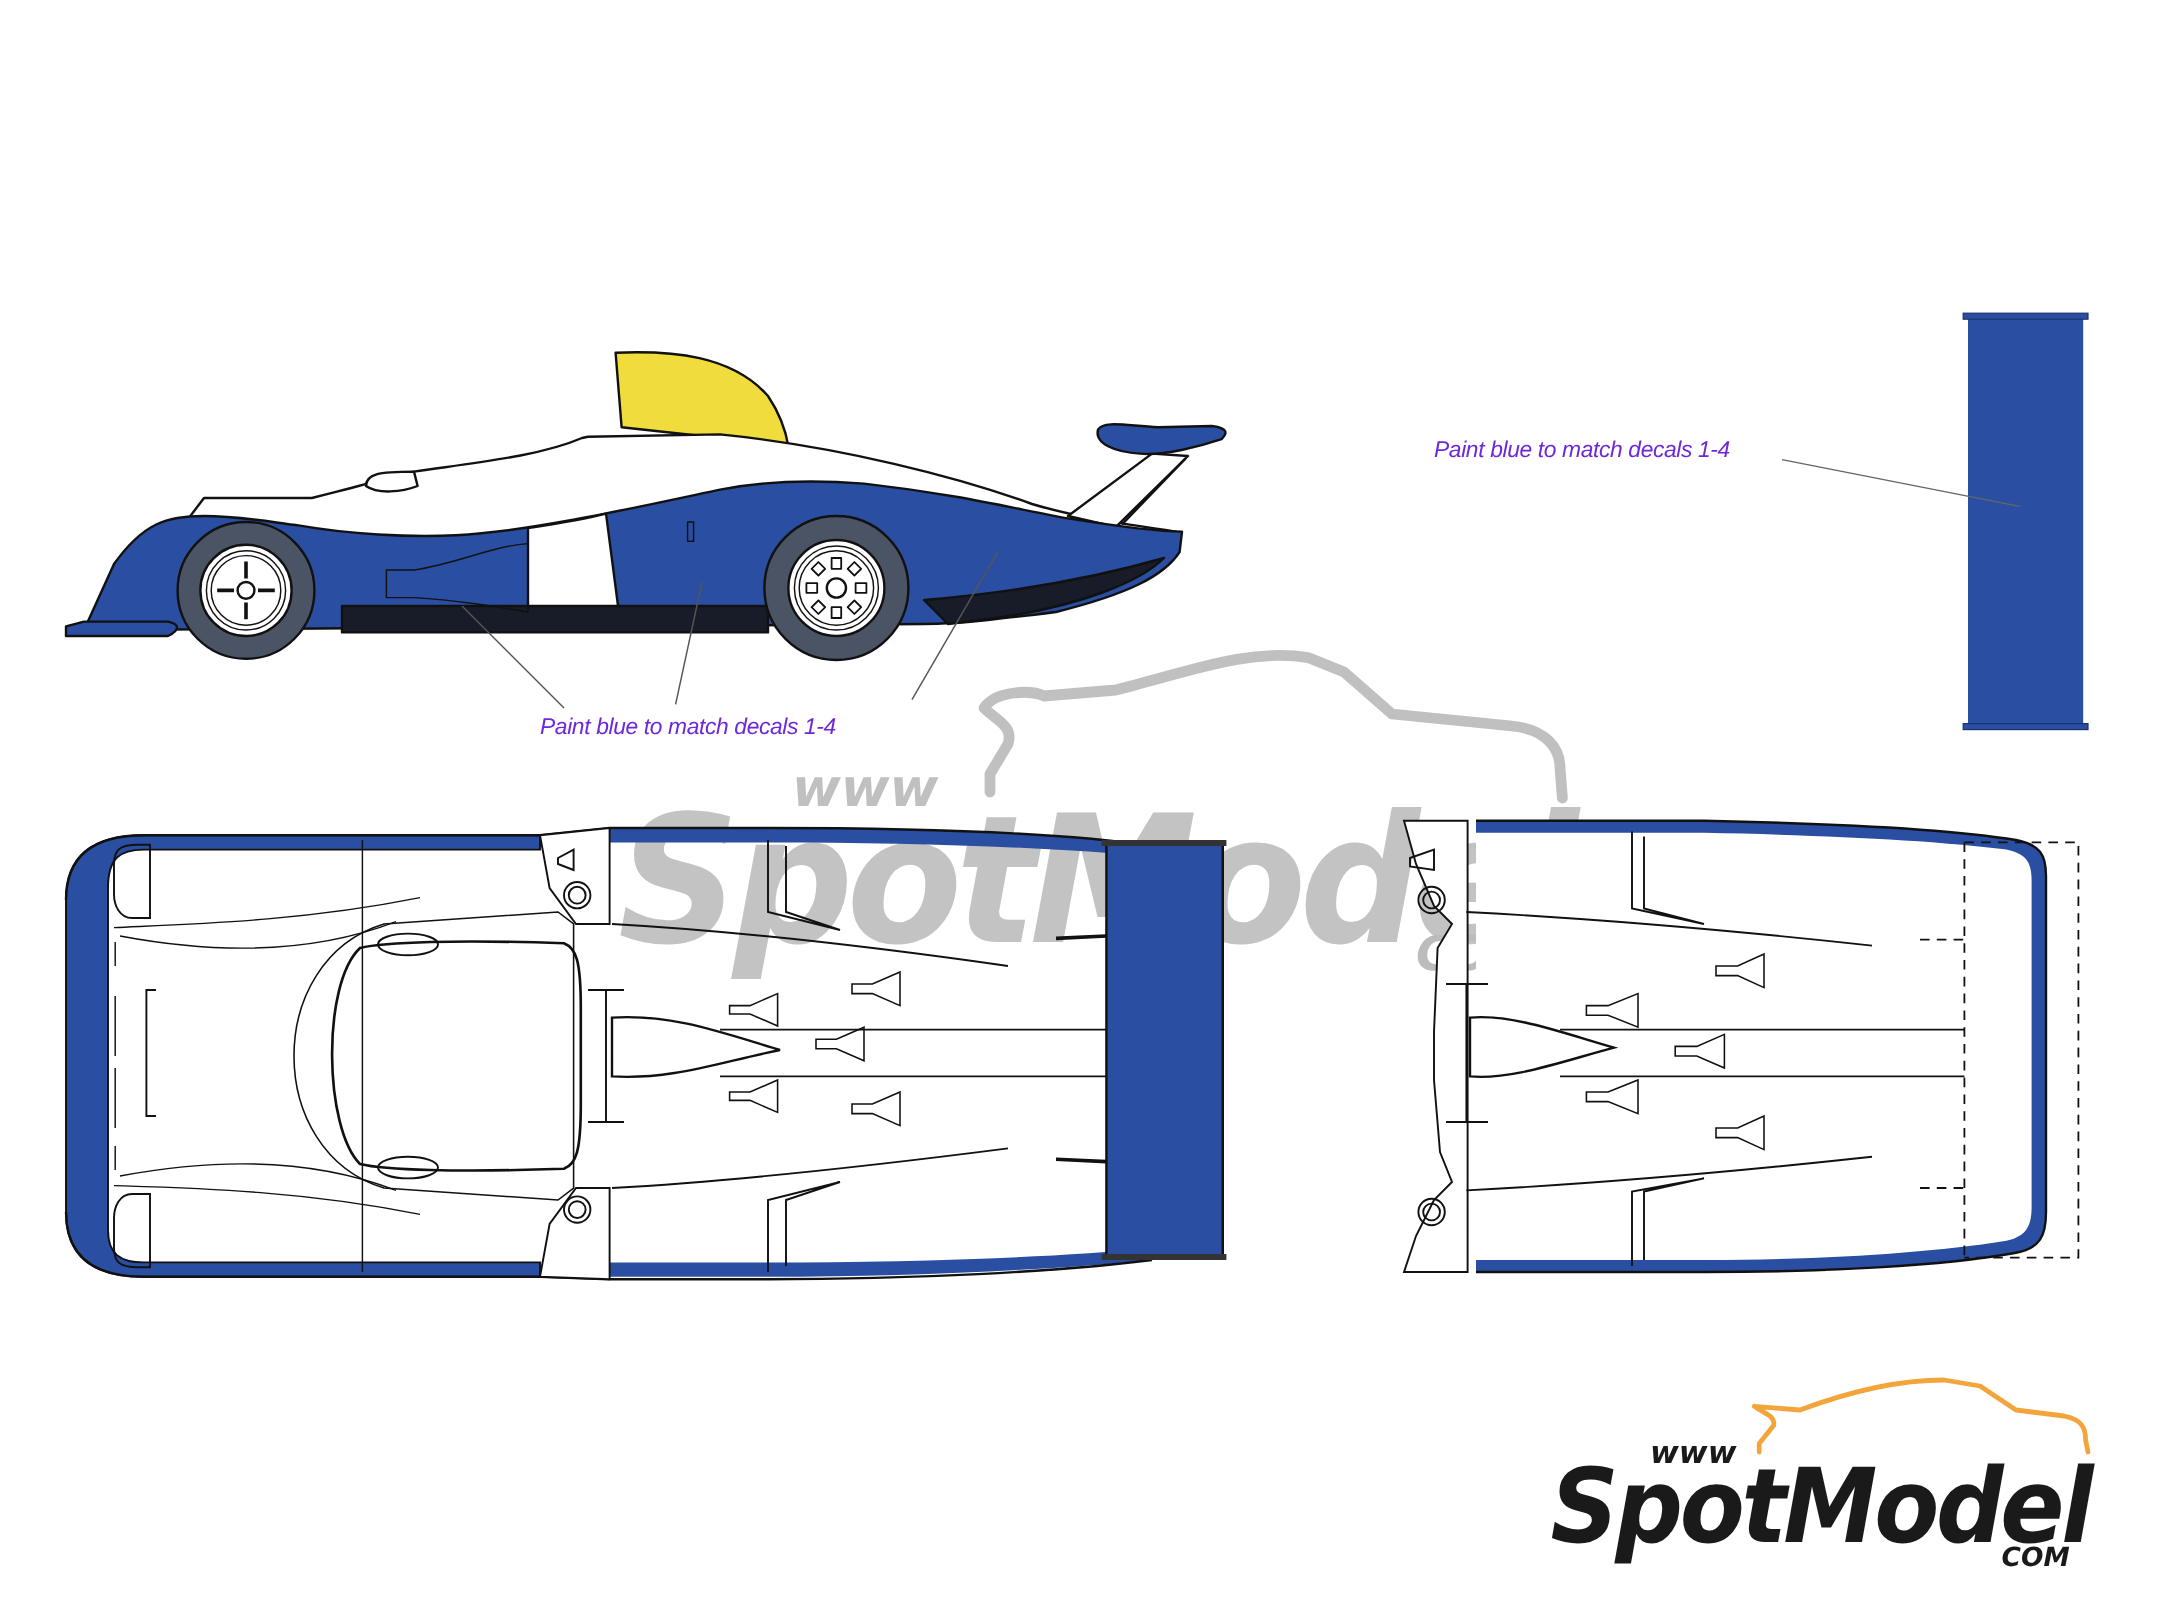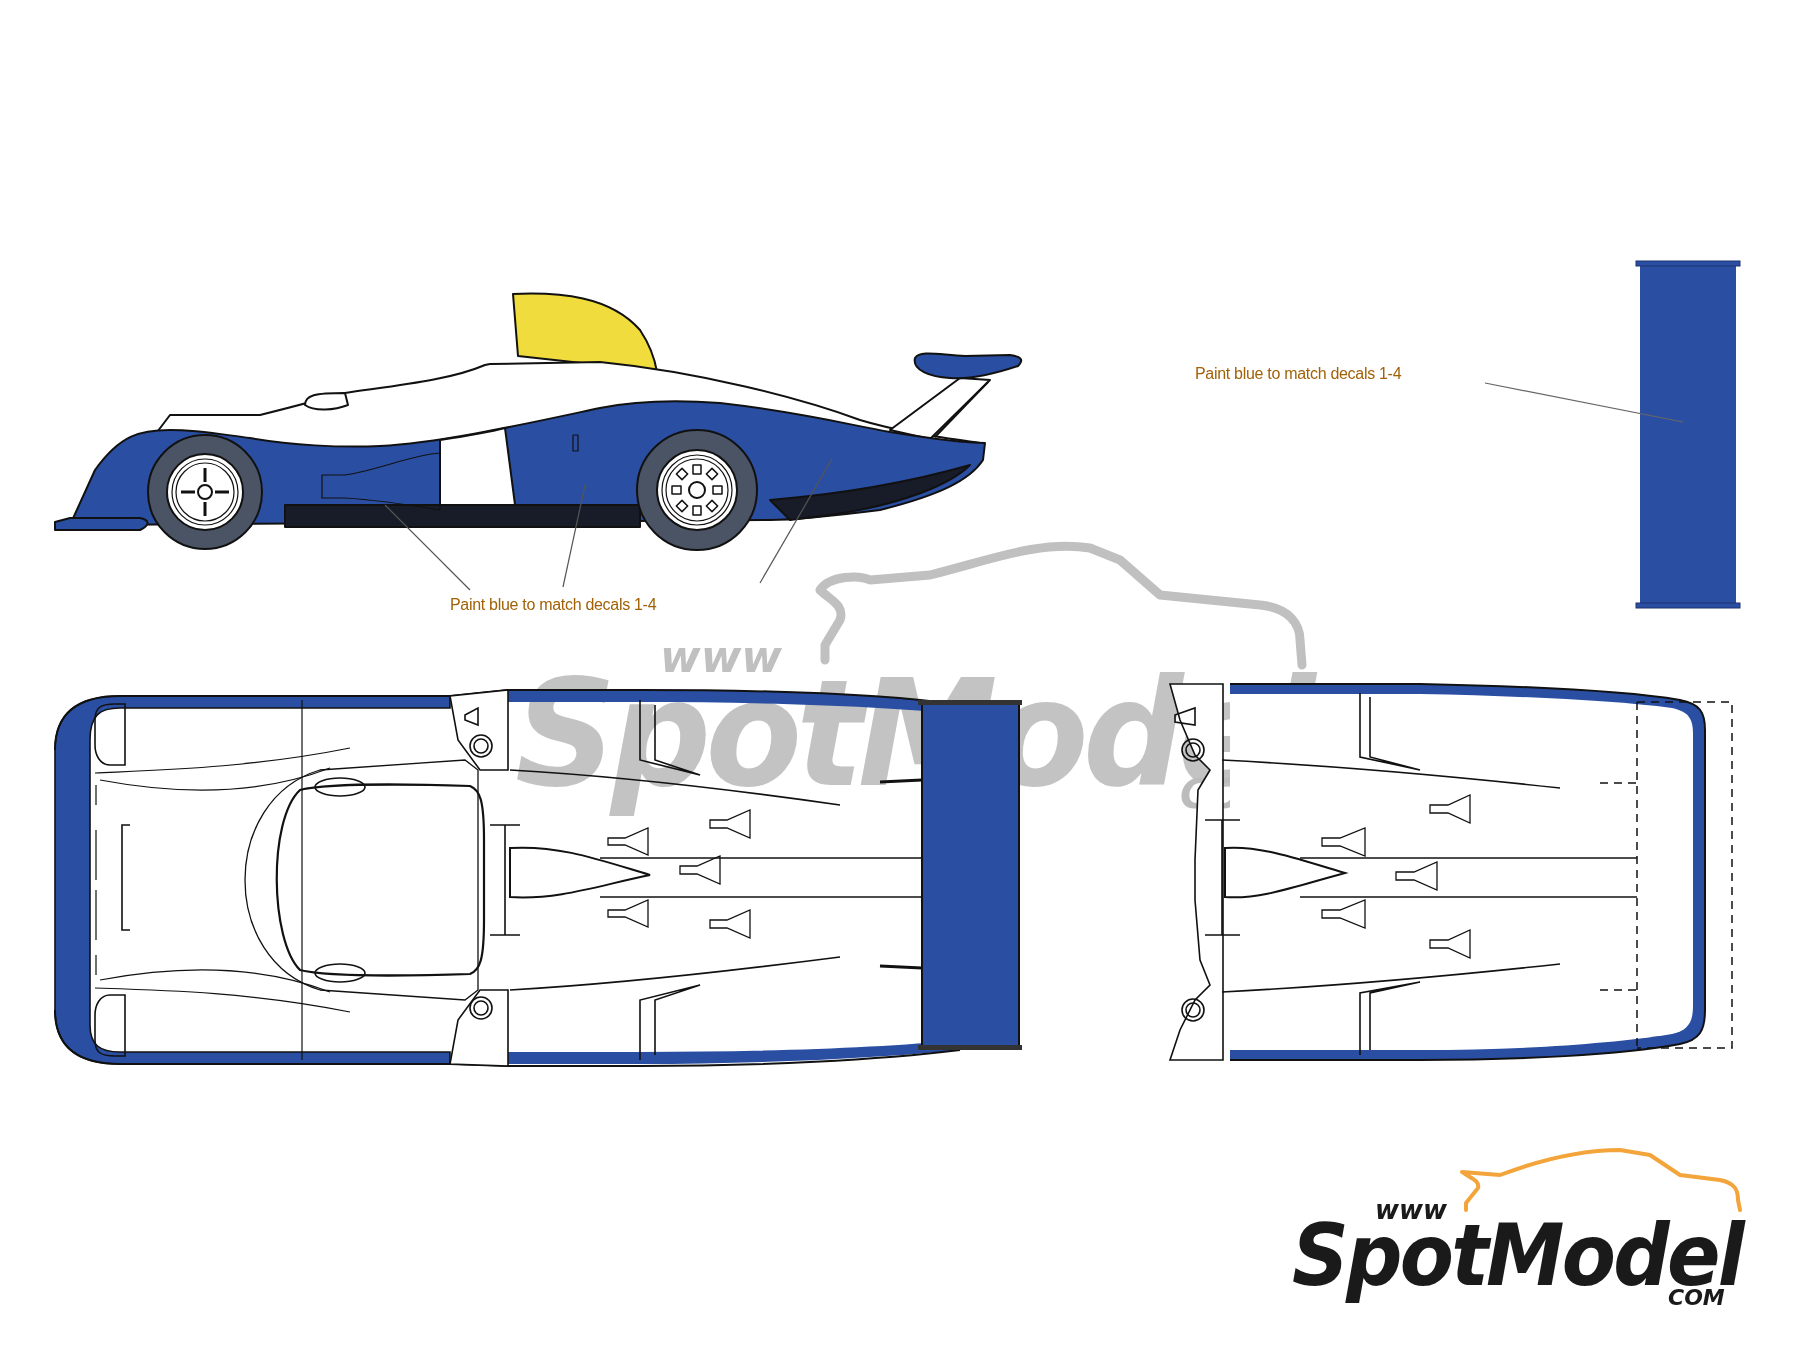--- a/index.html
+++ b/index.html
@@ -1,18 +1,18 @@
 <!DOCTYPE html>
 <html><head>
 <meta charset="utf-8">
 <style>
   html, body { margin: 0; padding: 0; background: #ffffff; }
   body { width: 1800px; height: 1350px; position: relative; overflow: hidden; font-family: "DejaVu Sans", sans-serif; }
   #stage { position: absolute; left: 0; top: 0; width: 1800px; height: 1350px; }
-  .label { position: absolute; font-family: "Liberation Sans", sans-serif; font-size: 16px; color: #a16207; letter-spacing: -0.3px; white-space: nowrap; }
+  .label { position: absolute; font-family: "Liberation Sans", sans-serif; font-size: 19px; color: #6d28d9; letter-spacing: -0.3px; white-space: nowrap; font-style: italic; }
   .logo-text { font-family: "DejaVu Sans", sans-serif; font-weight: bold; font-style: italic; }
 </style>
 </head>
 <body>
 
 <svg id="stage" width="1800" height="1350" viewBox="0 0 1800 1350" xmlns="http://www.w3.org/2000/svg">
 
   <g opacity="0.95">
     <path d="M820 590 C 830 575, 860 575, 870 580 L 930 575 C 990 560, 1040 540, 1090 548 L 1120 560 L 1160 595 L 1260 605 C 1290 608, 1300 625, 1300 640 L 1302 665 M 820 590 C 830 600, 845 605, 840 620 L 825 645 L 825 660" fill="none" stroke="#bdbdbd" stroke-width="9" stroke-linejoin="round" stroke-linecap="round"></path>
     <text x="660" y="672" fill="#bdbdbd" font-family="DejaVu Sans, sans-serif" font-weight="bold" font-style="italic" font-size="44">www</text>

